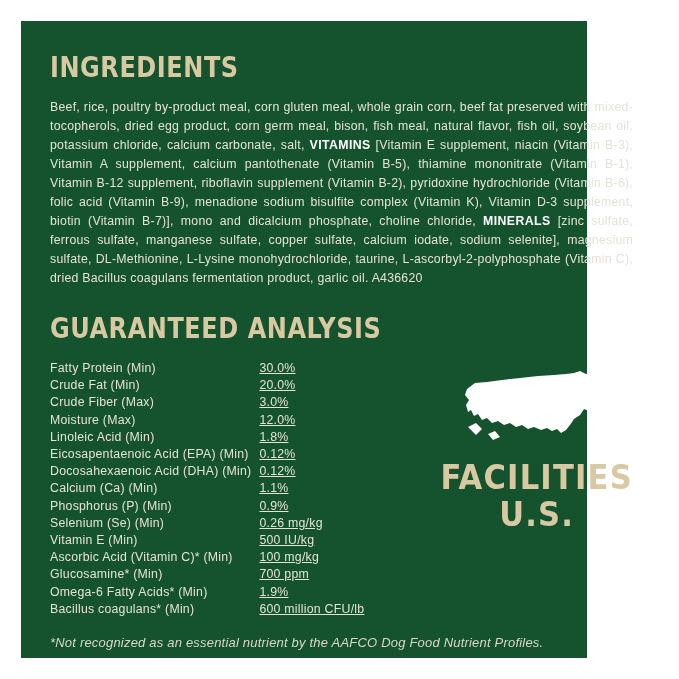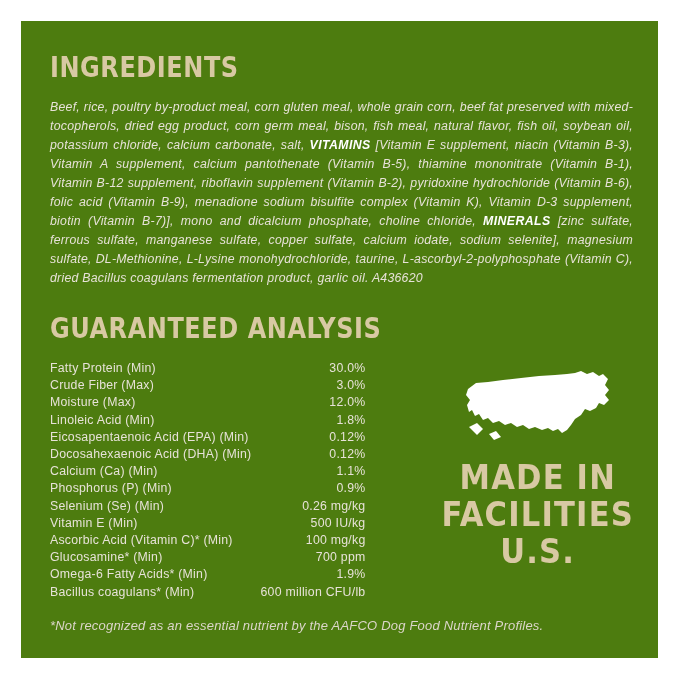--- a/index.html
+++ b/index.html
@@ -10,23 +10,23 @@
     width: 679px;
     height: 679px;
     background: #ffffff;
     font-family: "Liberation Sans", sans-serif;
     overflow: hidden;
   }
   .panel {
     position: absolute;
     left: 21px;
     top: 21px;
-    width: 637px;
+    width: 566px;
     height: 637px;
-    background: #4d7c0f;
+    background: #14532d;
     color: #e9e4da;
     box-sizing: border-box;
   }
   .inner {
     position: absolute;
     left: 29px;
     top: 16px;
     right: 24px;
   }
   h2.section-title {
@@ -45,21 +45,20 @@
     margin-top: 16px;
   }
   .ingredients-body {
     margin-top: 16px;
     font-size: 12.3px;
     line-height: 1.55;
     color: #e7e2d8;
     text-align: justify;
     width: 583px;
     letter-spacing: 0.25px;
-    font-style: italic;
   }
   .ingredients-body b {
     color: #ffffff;
     font-weight: bold;
     letter-spacing: 0.4px;
   }
   #analysis-title {
     margin-top: 26px;
   }
   .analysis-wrap {
@@ -73,22 +72,23 @@
     font-size: 12.3px;
     color: #e7e2d8;
     letter-spacing: 0.25px;
   }
   table.ga td {
     padding: 1.6px 0;
     vertical-align: top;
     white-space: nowrap;
   }
   table.ga td.val {
-    text-align: right;
+    text-align: left;
     padding-left: 8px;
+    text-decoration: underline;
   }
   .usa-block {
     margin-left: 76px;
     width: 200px;
     text-align: center;
     padding-top: 8px;
   }
   .usa-map svg {
     display: block;
     margin: 0 auto;
@@ -121,20 +121,24 @@
     <div class="ingredients-body" id="ingredients-paragraph"><span>Beef, rice, poultry by-product meal, corn gluten meal, whole grain corn, beef fat preserved with mixed-tocopherols, dried egg product, corn germ meal, bison, fish meal, natural flavor, fish oil, soybean oil, potassium chloride, calcium carbonate, salt, </span><b>VITAMINS</b><span> [Vitamin E supplement, niacin (Vitamin B-3), Vitamin A supplement, calcium pantothenate (Vitamin B-5), thiamine mononitrate (Vitamin B-1), Vitamin B-12 supplement, riboflavin supplement (Vitamin B-2), pyridoxine hydrochloride (Vitamin B-6), folic acid (Vitamin B-9), menadione sodium bisulfite complex (Vitamin K), Vitamin D-3 supplement, biotin (Vitamin B-7)], mono and dicalcium phosphate, choline chloride, </span><b>MINERALS</b><span> [zinc sulfate, ferrous sulfate, manganese sulfate, copper sulfate, calcium iodate, sodium selenite], magnesium sulfate, DL-Methionine, L-Lysine monohydrochloride, taurine, L-ascorbyl-2-polyphosphate (Vitamin C), dried Bacillus coagulans fermentation product, garlic oil. A436620</span></div>
 
     <h2 class="section-title" id="analysis-title">GUARANTEED ANALYSIS</h2>
 
     <div class="analysis-wrap">
       <table class="ga">
         <tbody id="ga-body">
             <tr>
               <td class="name">Fatty Protein (Min)</td>
               <td class="val">30.0%</td>
+            </tr>
+            <tr>
+              <td class="name">Crude Fat (Min)</td>
+              <td class="val">20.0%</td>
             </tr>
             <tr>
               <td class="name">Crude Fiber (Max)</td>
               <td class="val">3.0%</td>
             </tr>
             <tr>
               <td class="name">Moisture (Max)</td>
               <td class="val">12.0%</td>
             </tr>
             <tr>
@@ -186,21 +190,20 @@
 
       <div class="usa-block">
         <div class="usa-map">
           <svg width="150" height="78" viewBox="0 0 150 78" aria-hidden="true">
             <path fill="#ffffff" d="M5,22 L13,16 L25,15 L40,13 L58,11 L76,9 L92,8 L104,7 L112,6 L118,4 L124,7 L130,5 L136,9 L140,7 L145,12 L142,18 L146,23 L142,28 L146,33 L141,38 L136,36 L133,41 L127,44 L122,42 L118,48 L112,52 L108,58 L104,63 L99,66 L95,62 L90,64 L85,61 L79,63 L72,60 L66,62 L60,58 L54,60 L48,56 L42,58 L36,54 L30,56 L25,51 L20,53 L16,47 L12,49 L9,43 L6,45 L4,38 L7,33 L3,28 Z"></path>
             <path fill="#ffffff" d="M6,60 L14,56 L20,62 L14,68 Z"></path>
             <path fill="#ffffff" d="M26,67 L33,64 L38,70 L31,73 Z"></path>
           </svg>
         </div>
         <div class="usa-text">
-          <div>MADE IN</div>
           <div>FACILITIES</div>
           <div>U.S.</div>
         </div>
       </div>
     </div>
 
     <div class="footnote">*Not recognized as an essential nutrient by the AAFCO Dog Food Nutrient Profiles.</div>
   </div>
 </div>
 

